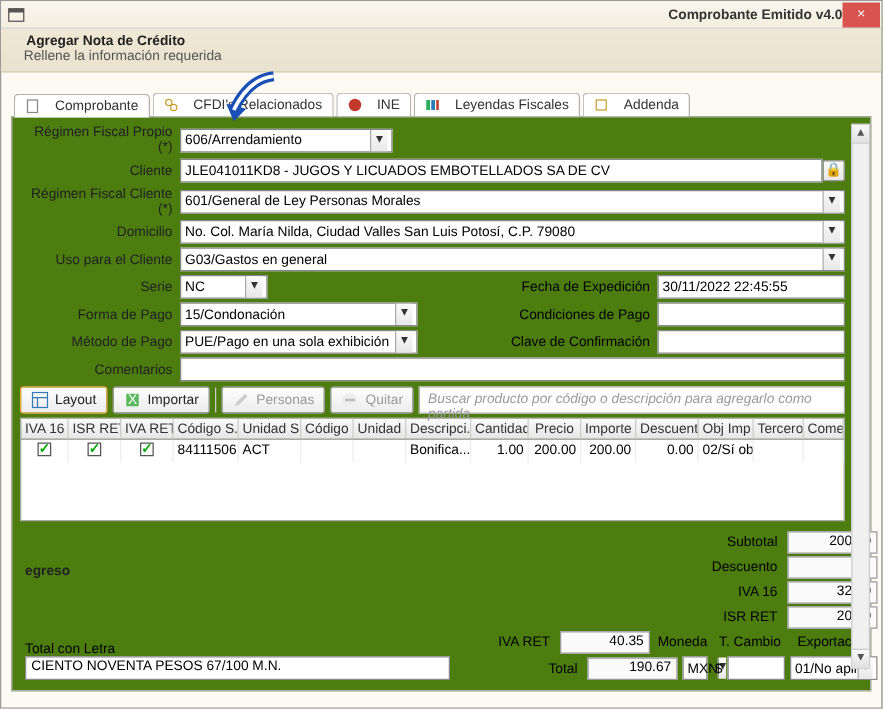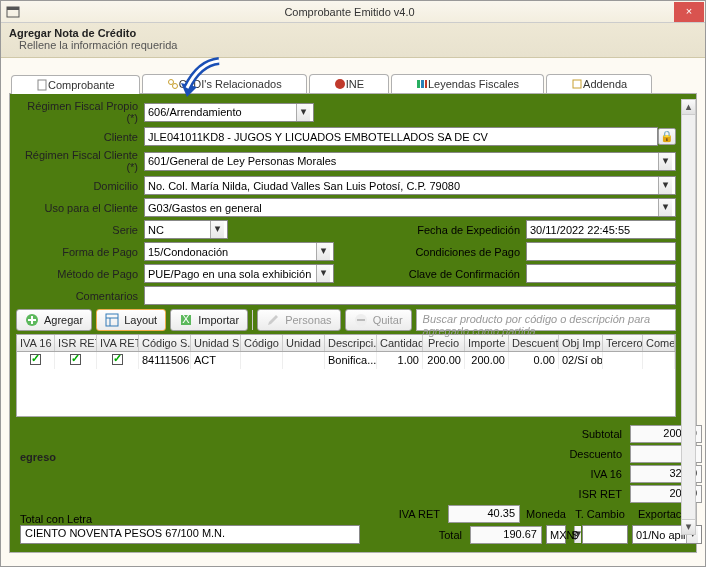--- a/index.html
+++ b/index.html
@@ -1,27 +1,27 @@
 <!DOCTYPE html>
 <html><head>
 <meta charset="utf-8">
 <style>
   * { box-sizing: border-box; font-family: Tahoma, Arial, sans-serif; font-size: 11px; }
   body { margin: 0; background: #fff; }
   .window { width: 706px; height: 567px; border: 1px solid #999; background: #fdfaf3; position: relative; }
   .titlebar { height: 22px; background: linear-gradient(#f9f6ee,#f3eedf); border-bottom: 1px solid #ccc; display: flex; align-items: center; }
   .titlebar .icon { width: 16px; height: 16px; margin: 0 4px; }
-  .titlebar .title { flex: 1; text-align: center; color: #333; }
+  .titlebar .title { flex: 1; text-align: right; color: #333; font-weight: bold; }
   .closebtn { width: 30px; height: 20px; background: #d9534f; color:#fff; text-align:center; line-height:18px; margin-right:1px; }
   .subheader { background: linear-gradient(#eee8d5,#e8e2ce); padding: 4px 8px 6px; border-bottom:1px solid #d0c8a8; position:relative; }
-  .subheader .h1 { font-weight: bold; color:#222; }
+  .subheader .h1 { font-weight: bold; color:#222;margin-left:12px; }
   .subheader .h2 { color:#555; margin-left:10px; }
   .arrow { position:absolute; left:178px; top:30px; width:50px; height:50px; pointer-events:none; }
   .tabs { display:flex; gap:2px; padding: 16px 10px 0 10px; align-items:flex-end; }
-  .tab { background:#fff; border:1px solid #b0b0b0; border-bottom:none; border-radius:4px 4px 0 0; padding:3px 24px; display:flex; align-items:center; gap:0; color:#333; }
+  .tab { background:#fff; border:1px solid #b0b0b0; border-bottom:none; border-radius:4px 4px 0 0; padding:3px 8px; display:flex; align-items:center; gap:12px; color:#333; }
   .tab.active { background:#fff; position:relative; top:1px; }
   .tab-icon { width:12px; height:12px; display:inline-block; }
   .panel { margin:0 8px 6px 8px; border:1px solid #b0b0b0; background:#4d7c0f; padding:6px 6px 6px 6px; }
   .row { display:flex; align-items:center; margin-bottom:3px; }
   .lbl { width:128px; text-align:right; padding-right:6px; color:#222; }
   input[type=text], .select, .combo { height:19px; border:1px solid #888; background:#fff; padding:1px 3px; }
   .select, .combo { display:flex; align-items:center; justify-content:space-between; }
   .dd { width:14px; text-align:center; color:#333; border-left:1px solid #aaa; background:linear-gradient(#fafafa,#e8e8e8); height:17px; line-height:15px; }
   .toolbar { display:flex; gap:4px; align-items:center; margin:4px 0 3px 0; }
   .btn { border:1px solid #9a9a9a; border-radius:3px; padding:3px 8px; background:linear-gradient(#fefefe,#ececec); display:flex; align-items:center; gap:5px; color:#222; }
@@ -149,21 +149,21 @@
     <div class="row">
       <div class="lbl">Uso para el Cliente</div>
       <div class="combo" style="flex:1">
         <span>G03/Gastos en general</span>
           <span class="dd">▾</span>
       </div>
     </div>
 
     <div class="row">
       <div class="lbl">Serie</div>
-      <div class="combo" style="width:84px">
+      <div class="combo" style="width:70px">
         <span>NC</span>
           <span class="dd">▾</span>
       </div>
       <div style="flex:1"></div>
       <div style="width:120px;text-align:right;padding-right:6px">Fecha de Expedición</div>
       <input type="text" style="width: 150px;" value="30/11/2022 22:45:55">
     </div>
 
     <div class="row">
       <div class="lbl">Forma de Pago</div>
@@ -186,27 +186,20 @@
       <div style="width:120px;text-align:right;padding-right:6px">Clave de Confirmación</div>
       <input type="text" style="width: 150px;" value="">
     </div>
 
     <div class="row">
       <div class="lbl">Comentarios</div>
       <input type="text" style="flex: 1 1 0%;" value="">
     </div>
 
     <div class="toolbar">
-      <div class="btn">
-        <svg class="ic" viewBox="0 0 14 14">
-            <circle cx="7" cy="7" r="6" fill="#5cb85c"></circle>
-            <path d="M7 3v8M3 7h8" stroke="#fff" stroke-width="2"></path>
-          </svg>
-        <span>Agregar</span>
-      </div>
       <div class="btn" style="border-color:#f0ad4e">
         <svg class="ic" viewBox="0 0 14 14">
             <rect x="1" y="1" width="12" height="12" fill="none" stroke="#337ab7"></rect>
             <line x1="1" y1="5" x2="13" y2="5" stroke="#337ab7"></line>
             <line x1="5" y1="5" x2="5" y2="13" stroke="#337ab7"></line>
           </svg>
         <span>Layout</span>
       </div>
       <div class="btn">
         <svg class="ic" viewBox="0 0 14 14">

